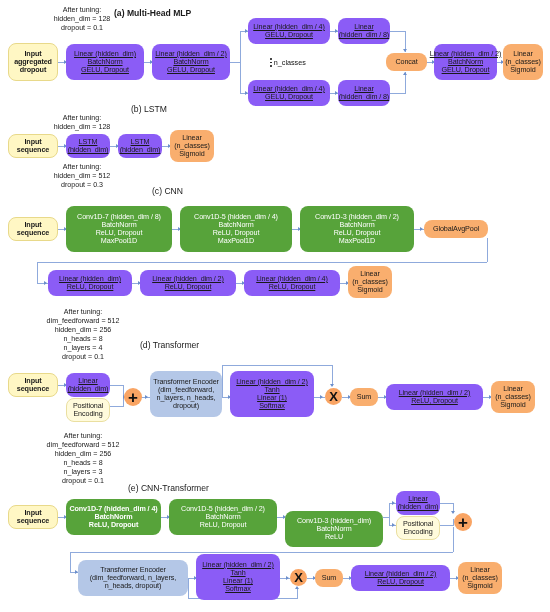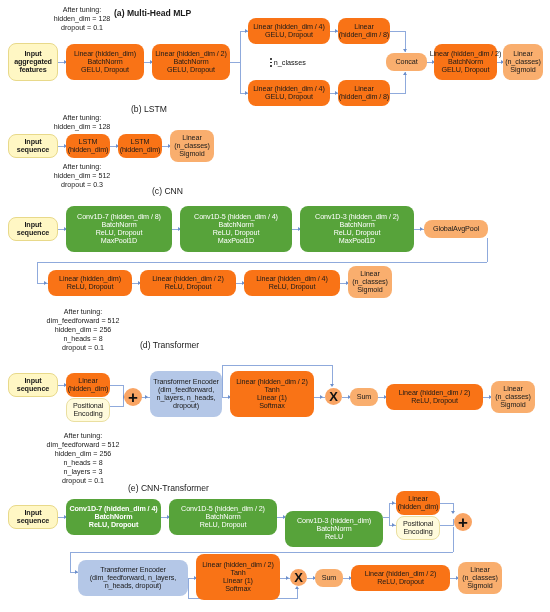--- a/index.html
+++ b/index.html
@@ -12,21 +12,21 @@
 
   
   .node{
     position:absolute;box-sizing:border-box;
     display:flex;flex-direction:column;align-items:center;justify-content:center;
     text-align:center;line-height:1.12;border-radius:8px;
     font-size:7.2px;letter-spacing:-0.1px;white-space:nowrap;
     z-index:5;
   }
   .node .ln{display:block;}
-  .gold  {background:#f97316;color:#1a1a1a;}
+  .gold  {background:#8b5cf6;color:#1a1a1a;text-decoration:underline;}
   .green {background:#57A33A;color:#ffffff;}
   .peach {background:#F9AE6E;color:#1a1a1a;}
   .cream {background:#FFF7C4;color:#1a1a1a;border:1px solid #E8D98A;font-weight:bold;}
   .creamlt{background:#FFFBDC;color:#1a1a1a;border:1px solid #EADFA0;}
   .blue  {background:#B4C7E7;color:#1a1a1a;}
 
   .title{
     position:absolute;font-size:8.6px;color:#1a1a1a;white-space:nowrap;z-index:6;
   }
   .tuning{
@@ -106,21 +106,21 @@
   <div class="arrow up" style="left:403px;top:72px;"></div>
 
   <div class="edge eh" style="left:427px;top:62px;width:7px;"></div>
   <div class="arrow" style="left:432px;top:59.8px;"></div>
   <div class="edge eh" style="left:497px;top:62px;width:6px;"></div>
   <div class="arrow" style="left:501px;top:59.8px;"></div>
 
   <div class="node cream" style="left:8px;top:43px;width:50px;height:38px;">
     <span class="ln">Input</span>
     <span class="ln">aggregated</span>
-    <span class="ln">features</span>
+    <span class="ln">dropout</span>
   </div>
   <div class="node gold" style="left:66px;top:44px;width:78px;height:36px;">
     <span class="ln">Linear (hidden_dim)</span>
     <span class="ln">BatchNorm</span>
     <span class="ln">GELU, Dropout</span>
   </div>
   <div class="node gold" style="left:152px;top:44px;width:78px;height:36px;">
     <span class="ln">Linear (hidden_dim / 2)</span>
     <span class="ln">BatchNorm</span>
     <span class="ln">GELU, Dropout</span>
@@ -263,20 +263,21 @@
     <span class="ln">Linear</span>
     <span class="ln">(n_classes)</span>
     <span class="ln">Sigmoid</span>
   </div>
 
   <div class="tuning" style="left:8px;top:308px;width:150px;">
     <span>After tuning:</span>
     <span>dim_feedforward = 512</span>
     <span>hidden_dim = 256</span>
     <span>n_heads = 8</span>
+    <span>n_layers = 4</span>
     <span>dropout = 0.1</span>
   </div>
   <div class="title" style="left:140px;top:340px;">(d) Transformer</div>
 
   <div class="edge eh" style="left:58px;top:385px;width:8px;"></div>
   <div class="arrow" style="left:64px;top:382.8px;"></div>
   <div class="edge eh" style="left:110px;top:385px;width:14px;"></div>
   <div class="edge ev" style="left:123px;top:385px;height:12px;"></div>
   <div class="arrow" style="left:123px;top:394.8px;"></div>
   <div class="edge eh" style="left:110px;top:406px;width:14px;"></div>

